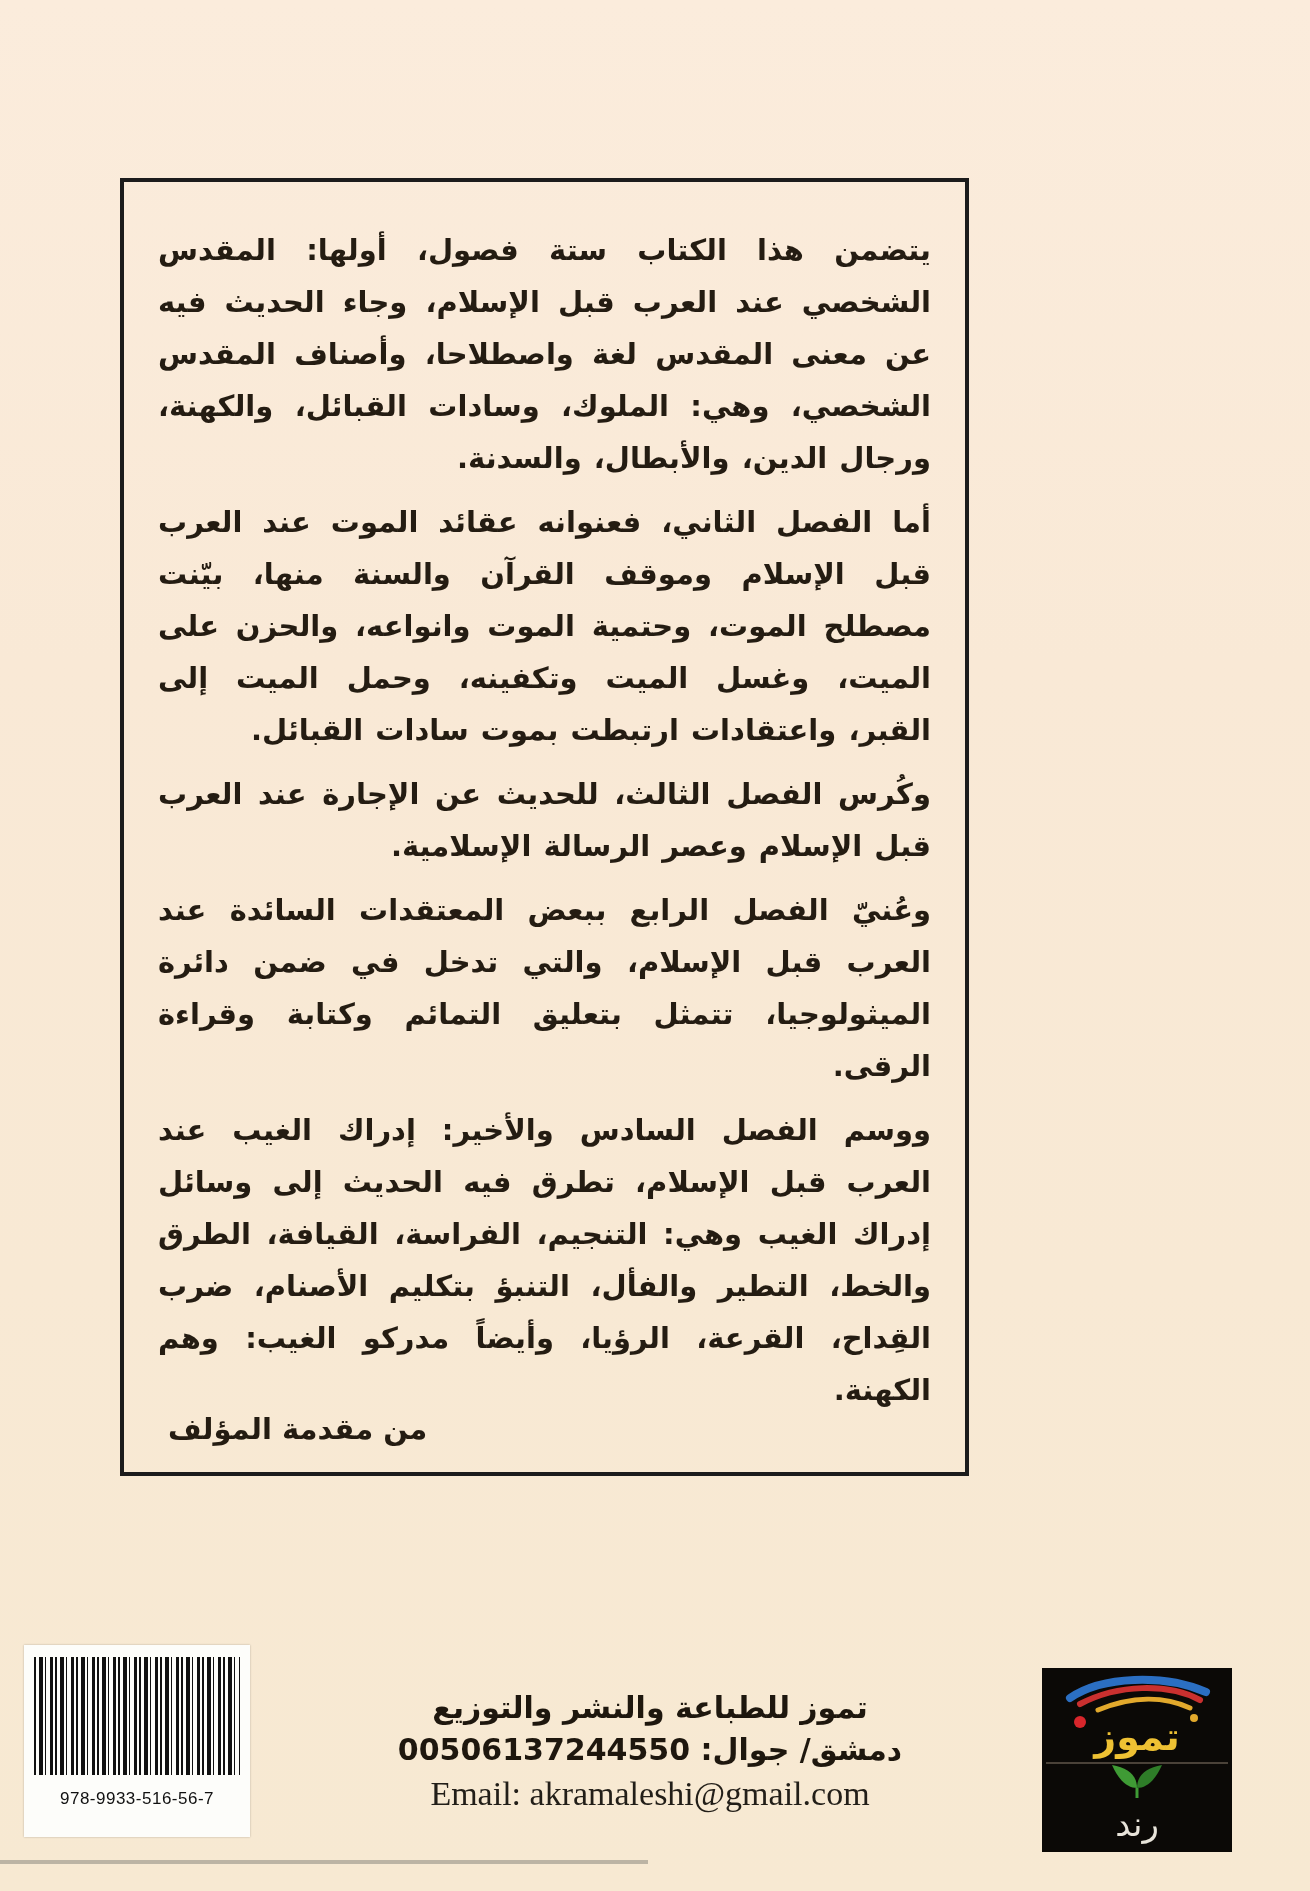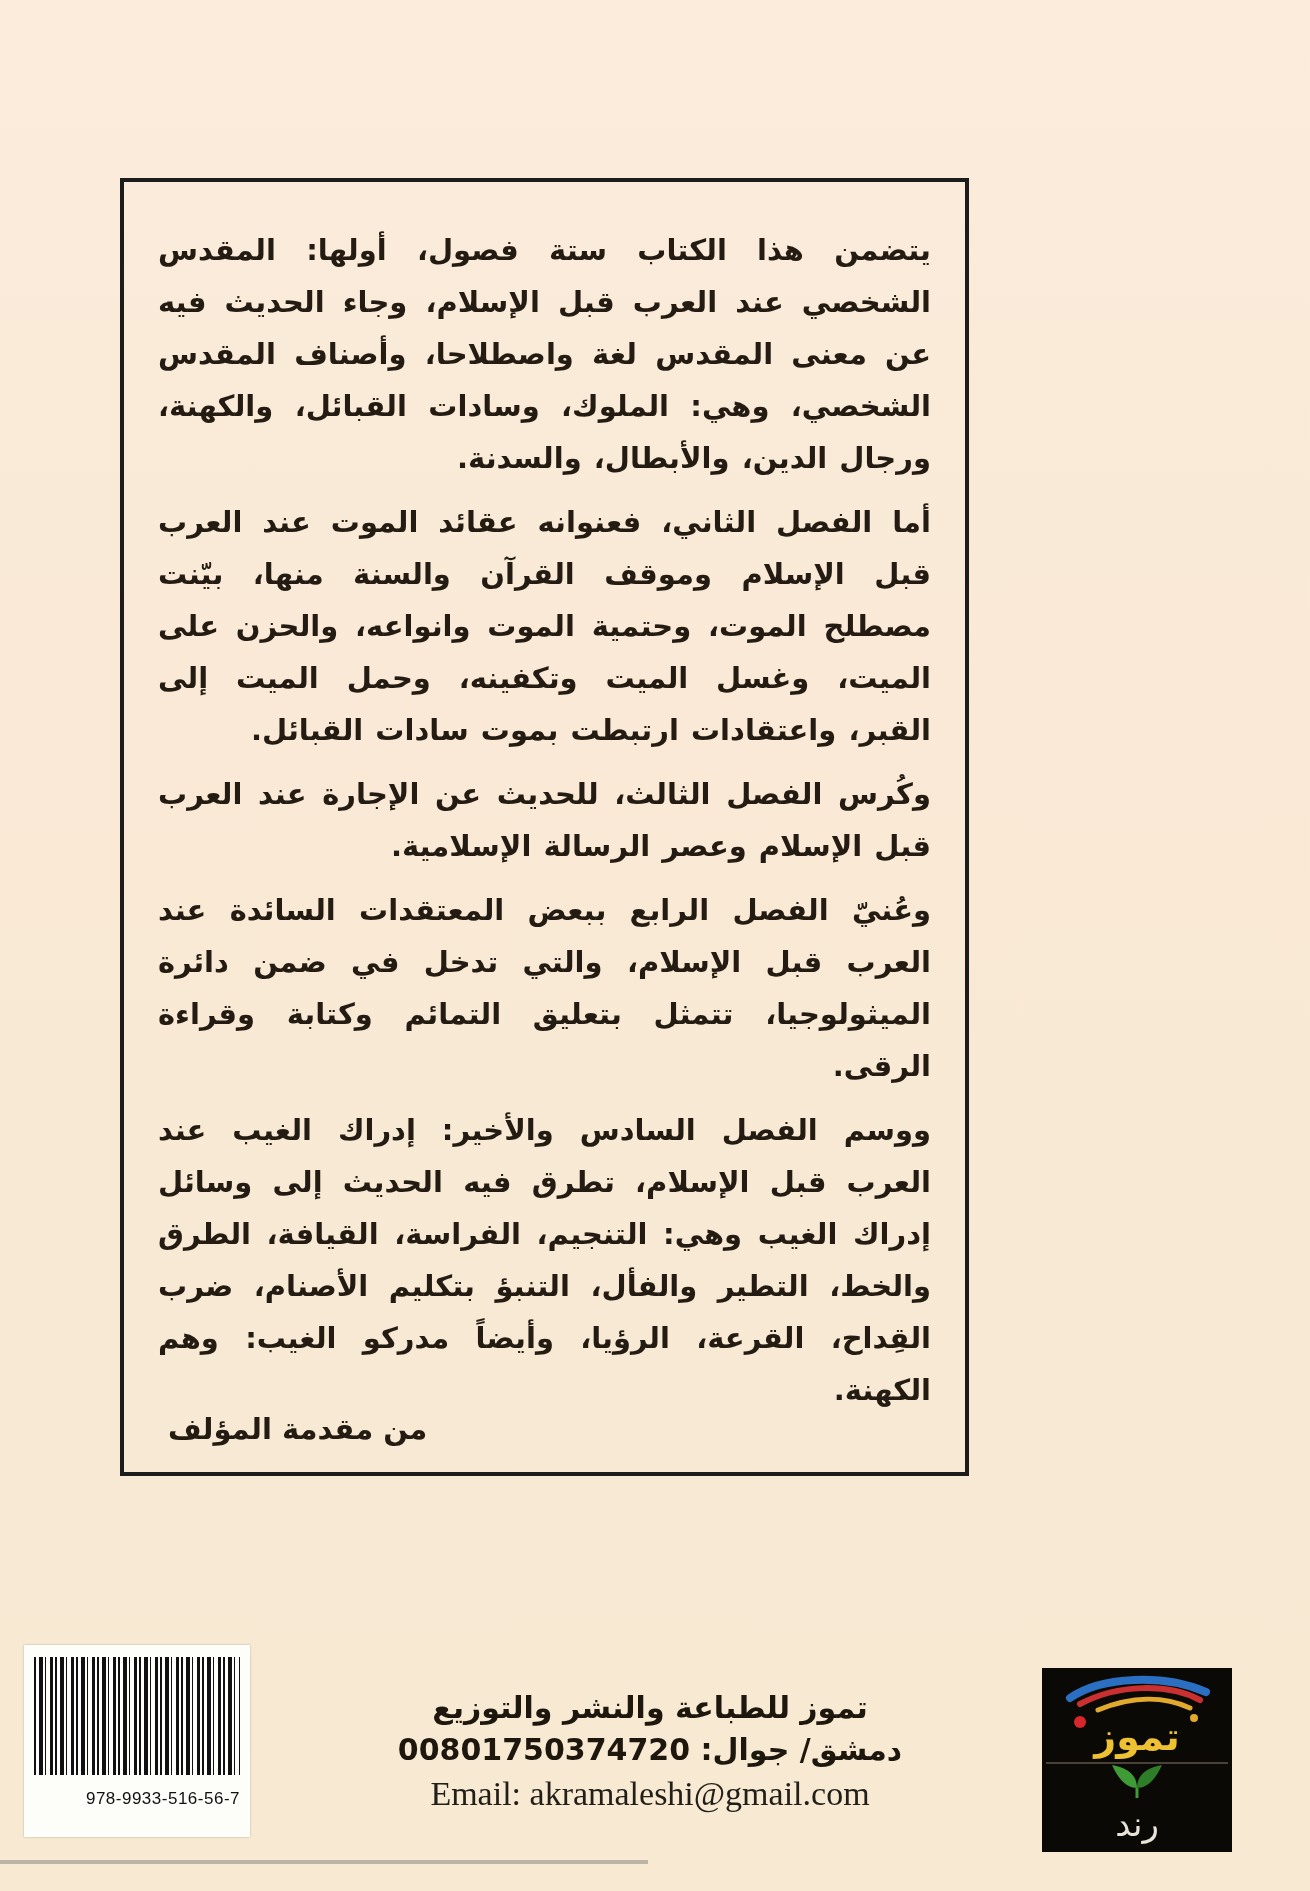--- a/index.html
+++ b/index.html
@@ -31,21 +31,21 @@
   }
   .barcode-bars{
     height:118px;width:100%;
     background:repeating-linear-gradient(90deg,
       #111 0px,#111 2px,#fdfdfa 2px,#fdfdfa 5px,
       #111 5px,#111 9px,#fdfdfa 9px,#fdfdfa 11px,
       #111 11px,#111 12px,#fdfdfa 12px,#fdfdfa 16px,
       #111 16px,#111 19px,#fdfdfa 19px,#fdfdfa 21px);
   }
   .barcode-number{
-    margin-top:14px;text-align:right;font-size:17px;letter-spacing:.5px;
+    margin-top:14px;text-align:center;font-size:17px;letter-spacing:.5px;
     font-family:"Liberation Sans",sans-serif;color:#111;
   }
   
   .publisher-block{
     position:absolute;left:300px;top:1662px;width:700px;
     text-align:center;direction:rtl;margin-top:28px;
   }
   .publisher-name{font-size:30px;font-weight:700;color:#1e170e;}
   .publisher-phone{font-size:30px;font-weight:700;margin-top:7px;color:#1e170e;}
   .publisher-email{
@@ -72,21 +72,21 @@
   <div class="signature">من مقدمة المؤلف</div>
 </div>
 
 <div class="barcode-box">
   <div class="barcode-bars"></div>
   <div class="barcode-number">978-9933-516-56-7</div>
 </div>
 
 <div class="publisher-block">
   <div class="publisher-name">تموز للطباعة والنشر والتوزيع</div>
-  <div class="publisher-phone">دمشق/ جوال: 00801750374720</div>
+  <div class="publisher-phone">دمشق/ جوال: 00506137244550</div>
   <div class="publisher-email">Email: akramaleshi@gmail.com</div>
 </div>
 
 <div class="logo">
   <svg width="190" height="184" viewBox="0 0 190 184" xmlns="http://www.w3.org/2000/svg">
     <rect width="190" height="184" fill="#0b0906"></rect>
     <g>
       <path d="M28 30 C 60 8, 122 6, 164 24" stroke="#2b6fc2" stroke-width="8" fill="none" stroke-linecap="round"></path>
       <path d="M38 36 C 76 16, 126 15, 158 32" stroke="#c9302f" stroke-width="6" fill="none" stroke-linecap="round"></path>
       <path d="M56 42 C 90 28, 122 28, 148 40" stroke="#e2a92c" stroke-width="5" fill="none" stroke-linecap="round"></path>

